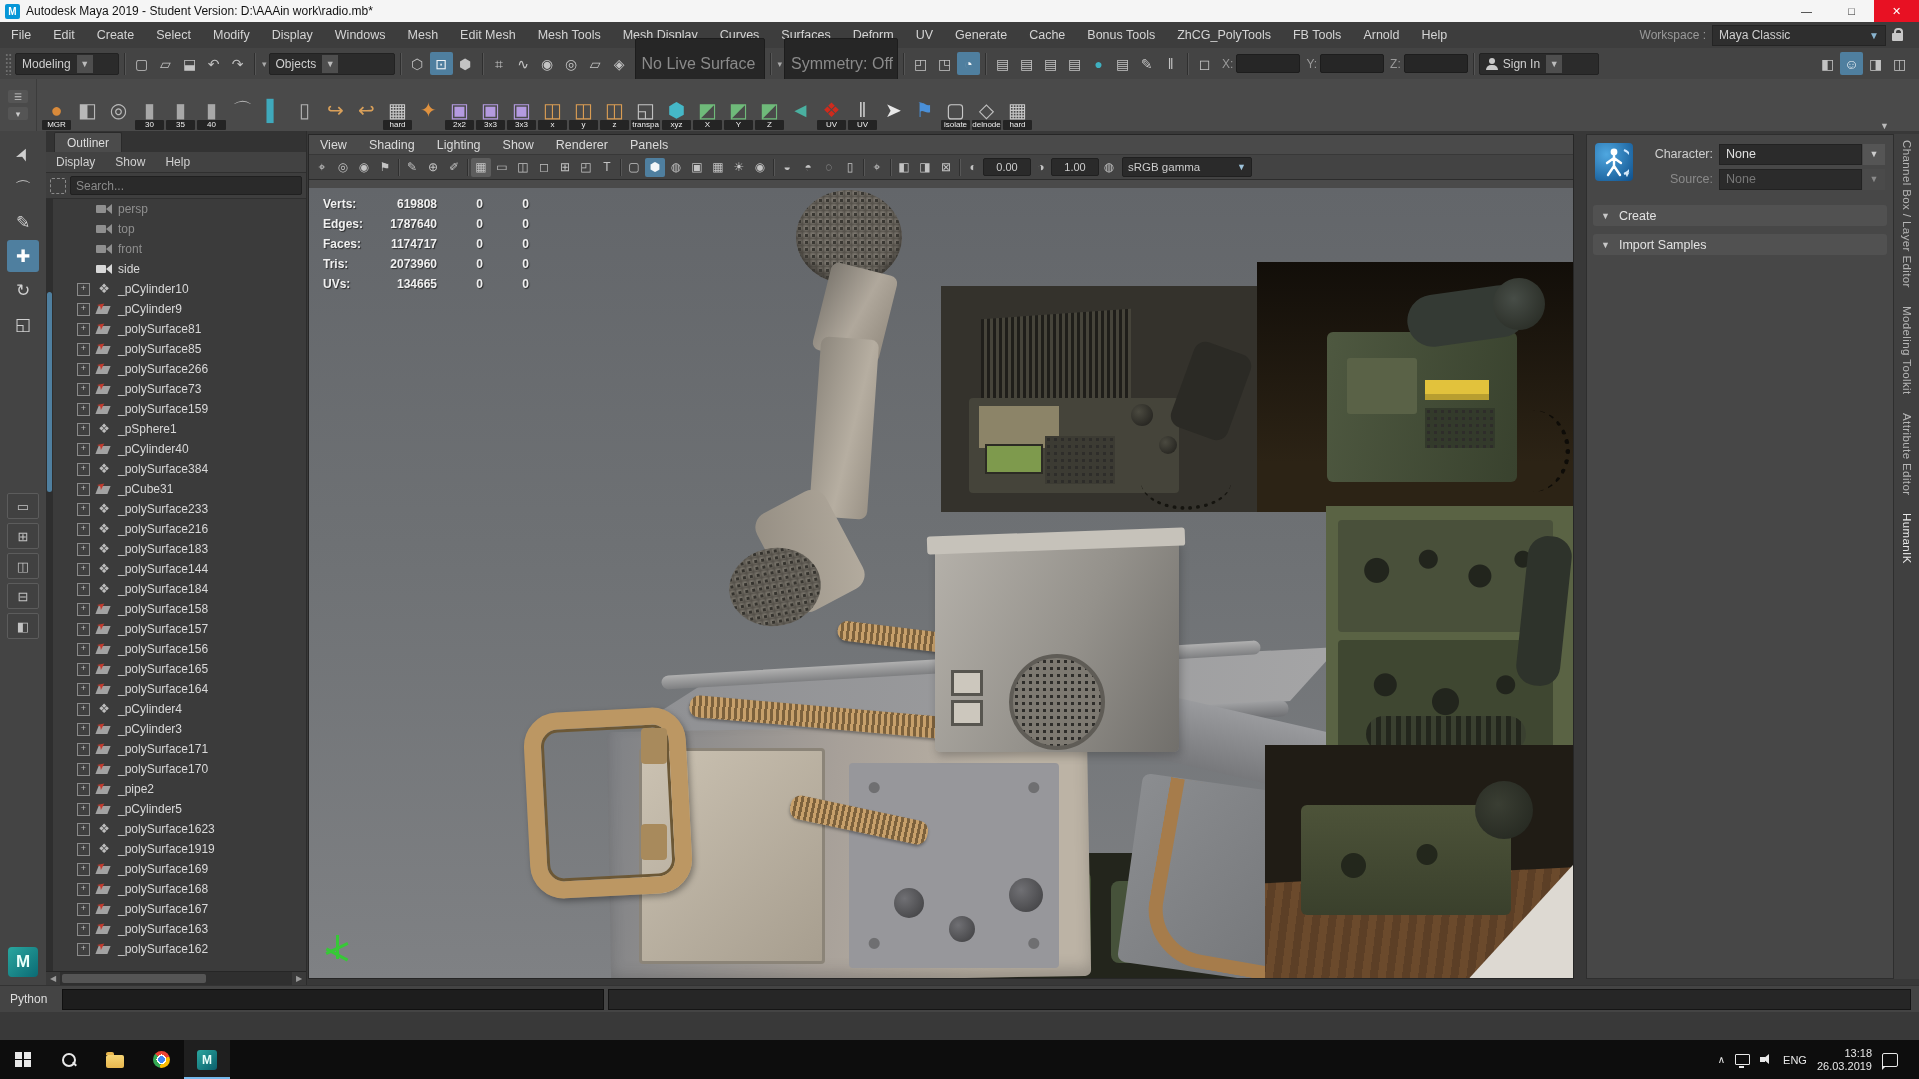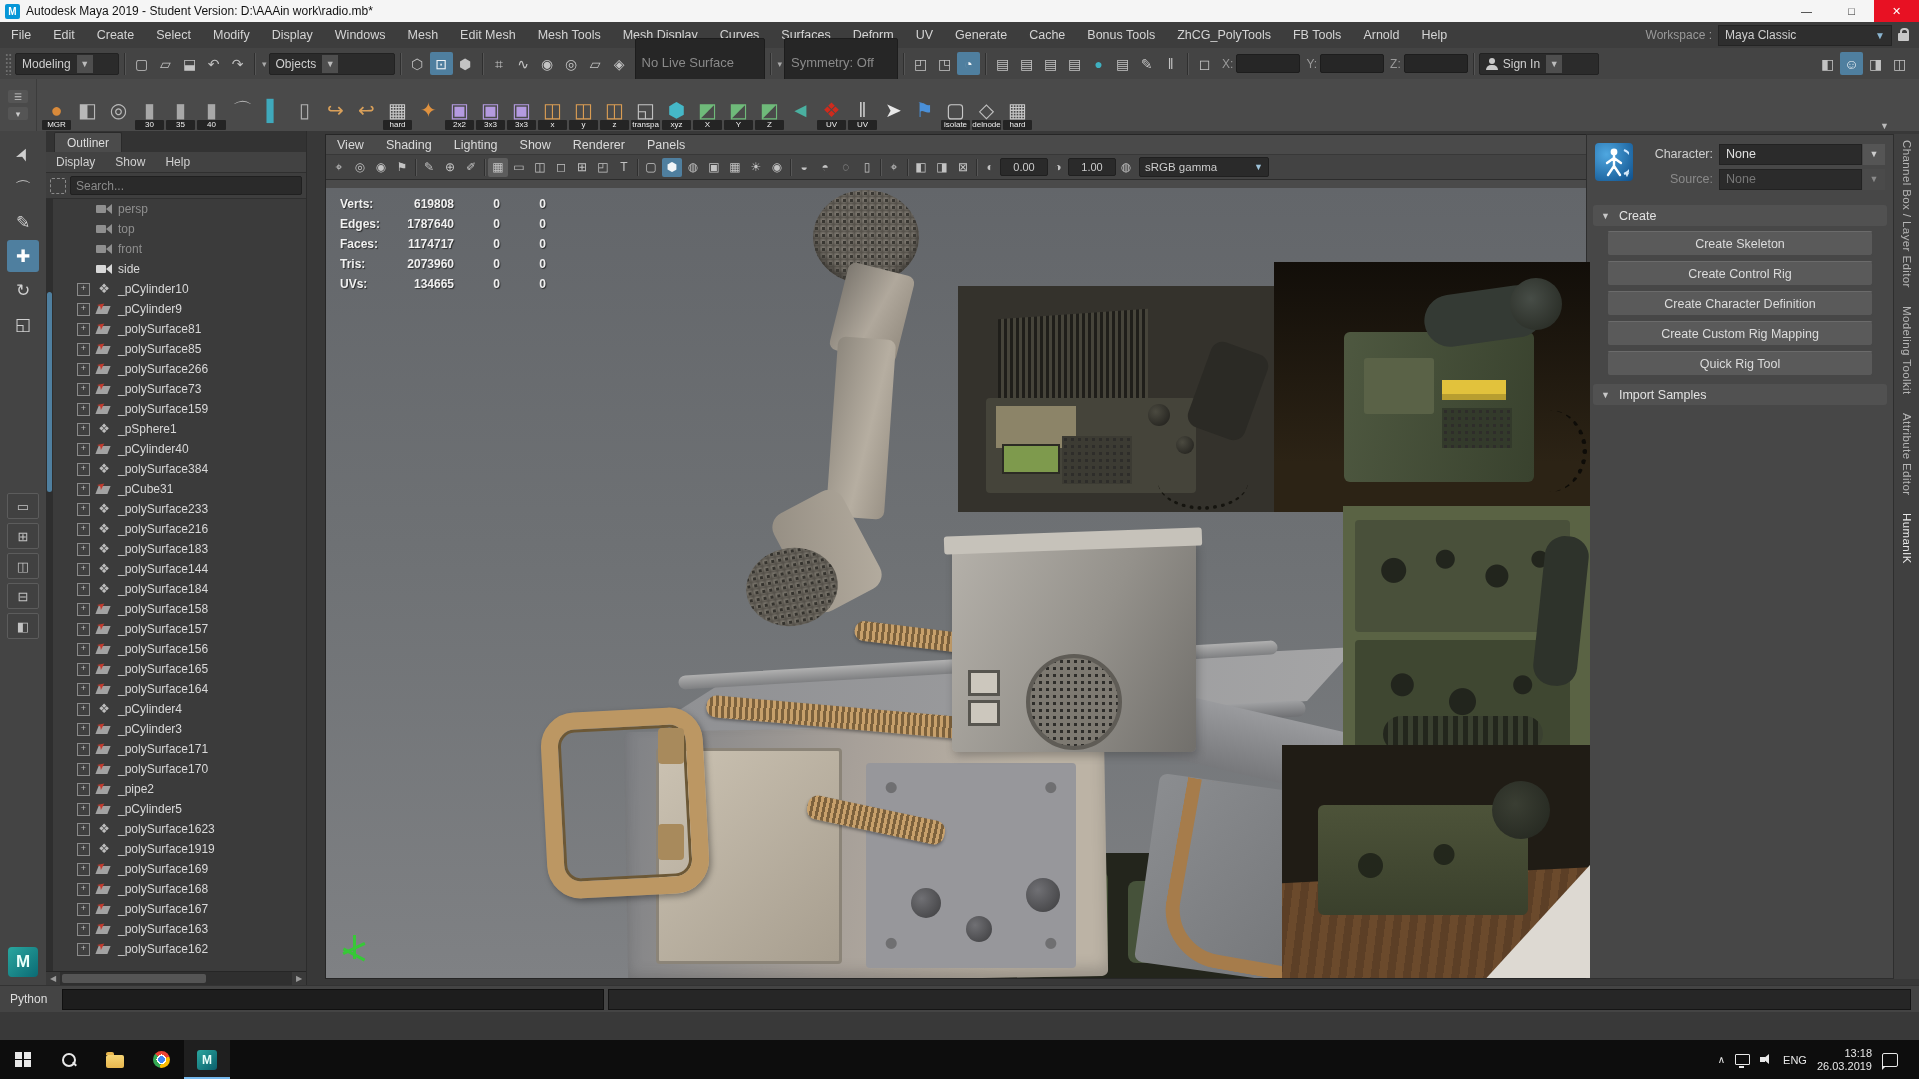--- a/index.html
+++ b/index.html
@@ -9,40 +9,40 @@
   
   .titlebar{position:absolute;left:0;top:0;right:0;height:22px;background:#f5f5f5;display:flex;align-items:center;color:#111;font-size:12px;}
   .titlebar .appicon{width:15px;height:15px;margin:0 6px 0 5px;background:#0696d7;color:#fff;font-weight:bold;font-size:10px;display:flex;align-items:center;justify-content:center;border-radius:2px;}
   .titlebar .wbtns{margin-left:auto;display:flex;height:22px;}
   .wbtn{width:45px;height:22px;display:flex;align-items:center;justify-content:center;font-size:11px;color:#222;}
   .wbtn.close{background:#e81123;color:#fff;}
 
   
   .menubar{position:absolute;left:0;top:22px;right:0;height:26px;background:#3d3d3d;display:flex;align-items:center;color:#d4d4d4;font-size:12.5px;border-bottom:1px solid #2e2e2e;}
   .menubar .mitem{padding:0 11px;height:100%;display:flex;align-items:center;white-space:nowrap;}
-  .wsgroup{margin-left:auto;display:flex;align-items:center;gap:6px;padding-right:10px;}
+  .wsgroup{margin-left:auto;display:flex;align-items:center;gap:6px;padding-right:16px;}
   .wslabel{color:#9a9a9a;font-size:12px;}
   .wscombo{width:160px;height:19px;background:#2e2e2e;border:1px solid #242424;display:flex;align-items:center;color:#cfcfcf;font-size:12px;padding:0 6px;}
   .wscombo .arr{margin-left:auto;color:#8ab4cf;font-size:10px;}
   .lock{position:relative;width:11px;height:8px;background:#c8c8c8;border-radius:1px;margin-top:4px;}
   .lock:before{content:"";position:absolute;left:1.5px;top:-5px;width:5px;height:5px;border:2px solid #c8c8c8;border-bottom:none;border-radius:4px 4px 0 0;}
 
   
   .statusline{position:absolute;left:0;top:48px;right:0;height:31px;background:#444;display:flex;align-items:center;border-bottom:1px solid #333;padding-left:2px;}
   .grip{width:7px;height:22px;margin:0 3px;background-image:radial-gradient(#6e6e6e 1px,transparent 1.2px);background-size:3.5px 4px;}
   .combo{display:flex;align-items:center;height:20px;background:#2b2b2b;border:1px solid #222;border-radius:2px;color:#cfcfcf;font-size:12px;padding:0 0 0 6px;white-space:nowrap;}
   .combo .arrbox{margin-left:6px;width:16px;height:18px;background:#4e4e4e;display:flex;align-items:center;justify-content:center;color:#bbb;font-size:9px;}
   .sep{width:1px;height:22px;background:#2f2f2f;margin:0 5px;box-shadow:1px 0 0 #555;}
   .igroup{display:flex;align-items:center;gap:1px;}
   .sicon{width:23px;height:23px;border-radius:2px;display:flex;align-items:center;justify-content:center;}
   .sicon .g{color:#c3c3c3;font-size:14px;line-height:1;}
   .sicon.active{background:#4f7f9f;}
   .sicon.active .g{color:#f0f4f7;}
   .tinyarr{color:#aaa;font-size:9px;margin:0 2px;}
-  .sfield{height:18px;background:#262626;border:1px solid #1d1d1d;border-radius:2px;color:#8a8a8a;font-size:13px;display:flex;align-items:flex-start;padding:16px 6px;white-space:nowrap;}
+  .sfield{height:18px;background:#262626;border:1px solid #1d1d1d;border-radius:2px;color:#8a8a8a;font-size:16px;display:flex;align-items:center;padding:16px 6px;white-space:nowrap;}
   .xyzlab{color:#9a9a9a;font-size:12px;margin:0 3px 0 6px;}
   .xyzinp{width:56px;height:17px;background:#262626;border:1px solid #1d1d1d;border-radius:2px;color:#ddd;font-size:11px;padding:0 3px;}
   .person{position:relative;width:12px;height:12px;margin-right:5px;}
   .person:before{content:"";position:absolute;left:3px;top:0;width:6px;height:6px;border-radius:50%;background:#c9c9c9;}
   .person:after{content:"";position:absolute;left:0;top:7px;width:12px;height:5px;border-radius:6px 6px 0 0;background:#c9c9c9;}
 
   
   .shelf{position:absolute;left:0;top:79px;right:0;height:52px;background:#4a4a4a;border-bottom:1px solid #303030;display:flex;align-items:center;}
   .shelfgutter{width:36px;height:100%;display:flex;flex-direction:column;align-items:center;justify-content:center;gap:4px;border-right:1px solid #3c3c3c;}
   .shelfgutter .gbtn{width:20px;height:13px;background:#555;border-radius:2px;color:#ccc;font-size:9px;display:flex;align-items:center;justify-content:center;}
@@ -88,21 +88,21 @@
   .camicon i{position:absolute;background:currentColor;}
   .camicon .cb{left:1px;top:2px;width:10px;height:8px;border-radius:1px;}
   .camicon .cl{left:11px;top:1px;width:0;height:0;background:none;border-top:5px solid transparent;border-bottom:5px solid transparent;border-right:6px solid currentColor;}
   .orow.dim{color:#8f8f8f;}
   .ohscroll{position:absolute;left:0;right:0;bottom:0;height:13px;background:#2f2f2f;border-top:1px solid #262626;display:flex;align-items:center;}
   .ohscroll .sbtn{width:14px;height:13px;display:flex;align-items:center;justify-content:center;color:#9a9a9a;font-size:8px;background:#3a3a3a;}
   .ohscroll .htrack{flex:1;position:relative;height:100%;}
   .ohscroll .hthumb{position:absolute;left:2px;top:2px;bottom:2px;width:62%;background:#555;border-radius:2px;}
 
   
-  .viewport{position:absolute;left:325px;top:3px;width:1264px;height:843px;background:#4a4a4a;border:1px solid #262626;display:flex;flex-direction:column;}
+  .viewport{position:absolute;left:308px;top:3px;width:1264px;height:843px;background:#4a4a4a;border:1px solid #262626;display:flex;flex-direction:column;}
   .vp-menus{height:19px;display:flex;align-items:center;background:#4a4a4a;font-size:12.5px;color:#dadada;}
   .vp-menus .mitem{padding:0 11px;}
   .vp-toolbar{height:24px;display:flex;align-items:center;background:#434343;border-top:1px solid #383838;border-bottom:1px solid #2c2c2c;padding:0 3px;}
   .vicon{width:20px;height:19px;border-radius:2px;display:flex;align-items:center;justify-content:center;}
   .vicon .g{color:#c3c3c3;font-size:12px;line-height:1;}
   .vicon.active{background:#4f7f9f;}
   .vicon.active .g{color:#f2f6f8;}
   .vicon.hl{background:#5d5d5d;}
   .vsep{width:1px;height:17px;background:#2f2f2f;margin:0 3px;box-shadow:1px 0 0 #575757;}
   .vnum{width:42px;height:16px;background:#2a2a2a;border:1px solid #202020;color:#ccc;font-size:11px;text-align:center;padding:0 2px;border-radius:2px;}
@@ -1088,28 +1088,20 @@
                 <span>None</span>
               </div>
             <div class="rp-ddarr">▼</div>
           </div>
         </div>
       </div>
       <div class="rp-sec">
         <span class="tri">▼</span>
         <span>Create</span>
       </div>
-      <div>
-
-      <div class="rp-btn">Create Skeleton</div>
-          <div class="rp-btn">Create Control Rig</div>
-          <div class="rp-btn">Create Character Definition</div>
-          <div class="rp-btn">Create Custom Rig Mapping</div>
-          <div class="rp-btn">Quick Rig Tool</div>
-        </div>
       <div class="rp-sec">
         <span class="tri">▼</span>
         <span>Import Samples</span>
       </div>
     </div>
 
     <div class="sidetabs">
 
     <div class="vtab">Channel Box / Layer Editor</div>
         <div class="vtab">Modeling Toolkit</div>

